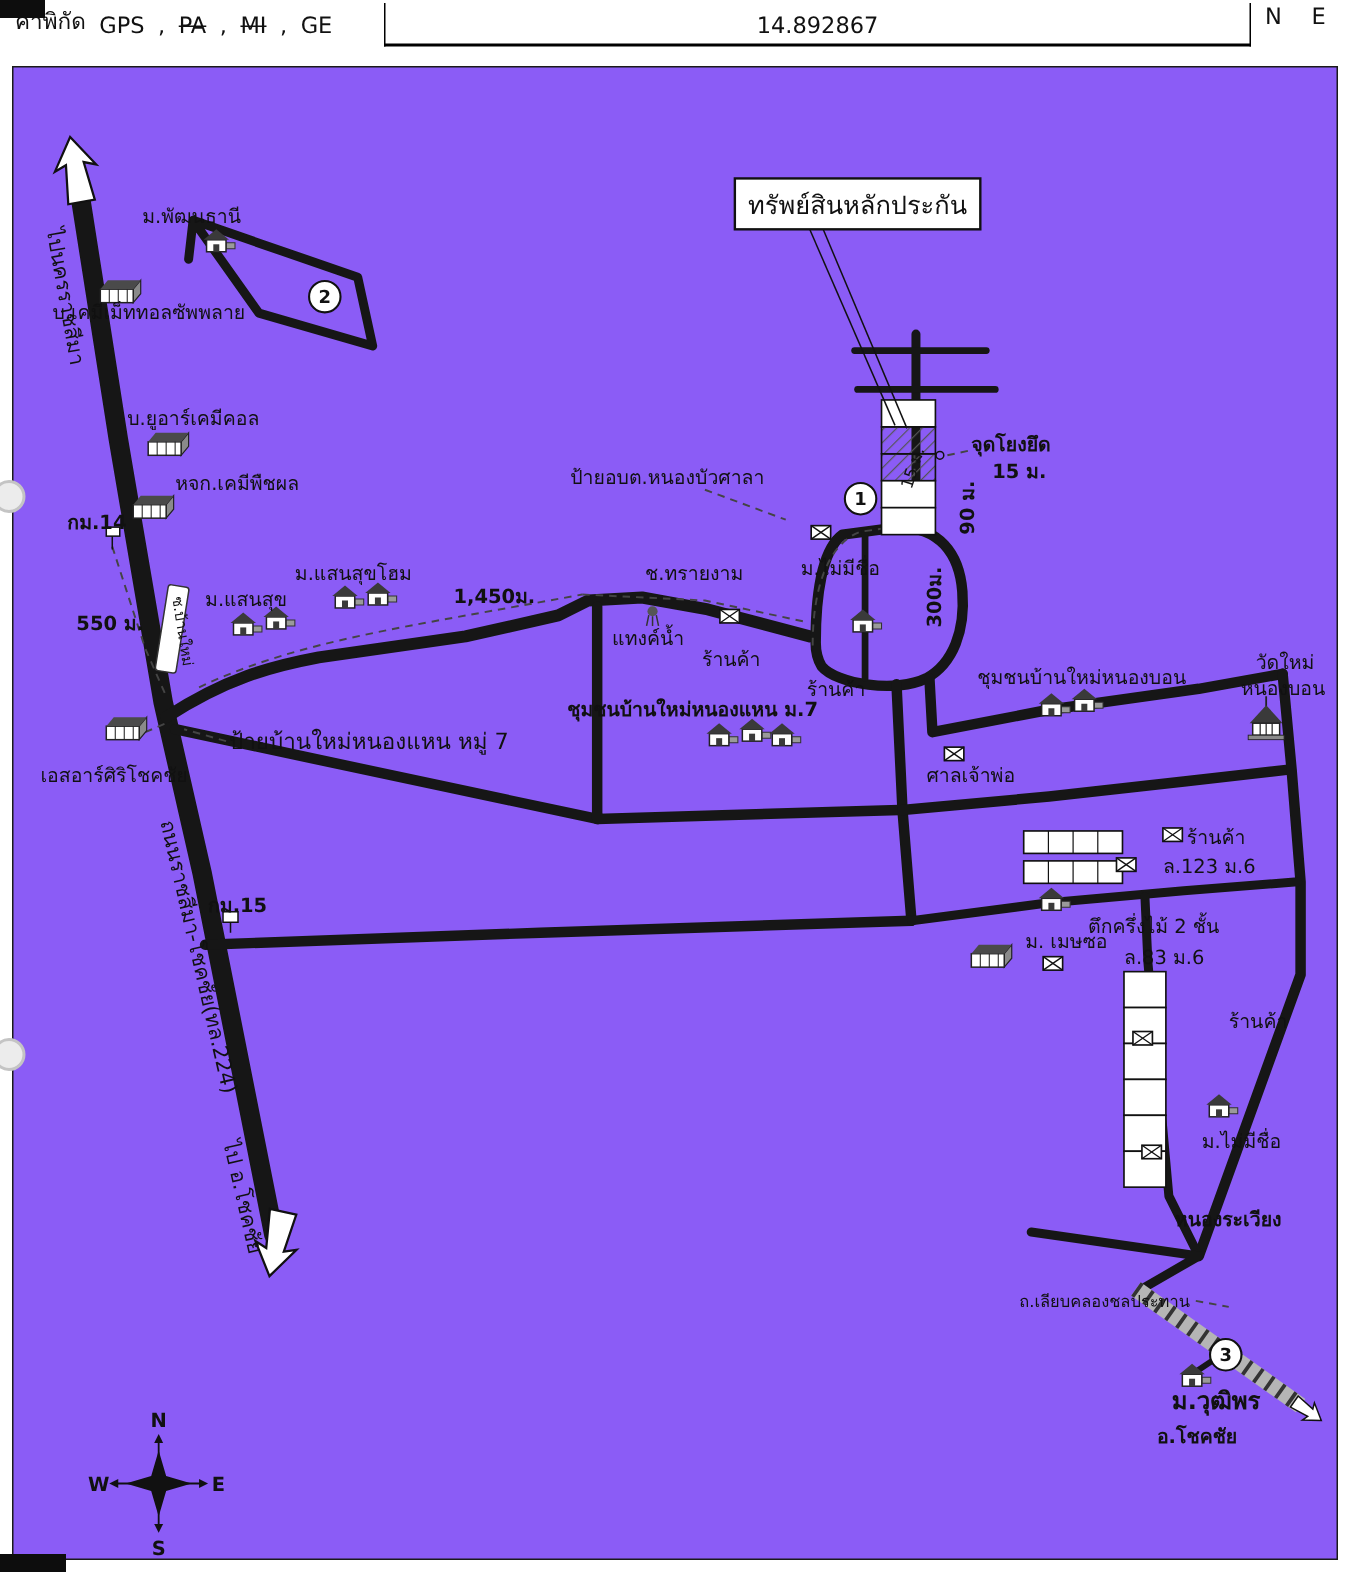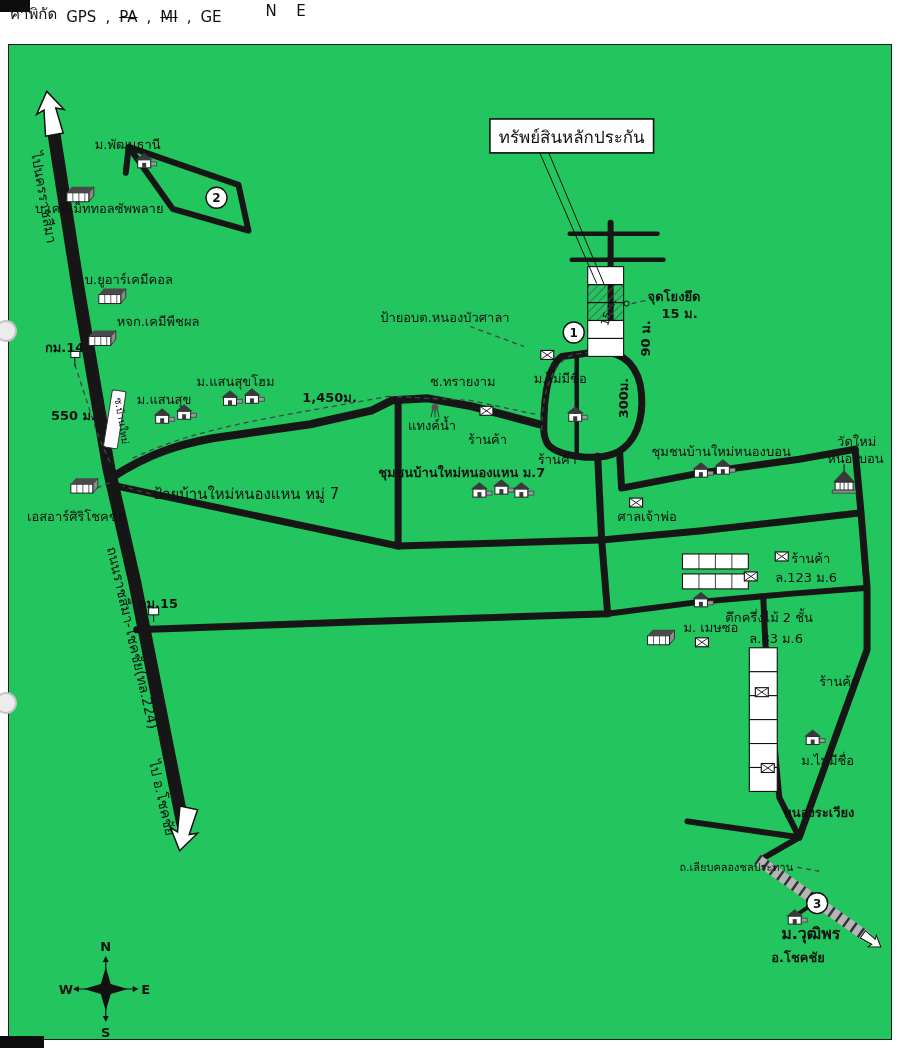--- a/index.html
+++ b/index.html
@@ -5,21 +5,21 @@
   *{margin:0;padding:0;box-sizing:border-box}
   html,body{background:#fff}
   .page{position:relative;width:900px;height:1048px;background:#fff;overflow:hidden;
         font-family:"DejaVu Sans",sans-serif;color:#111}
   .hdr{position:absolute;left:6px;top:2px;right:6px;height:34px;display:flex;align-items:flex-start;font-size:15px}
   .hdr-left{width:250px;display:flex;gap:9px;align-items:flex-end;padding:0 0 5px 4px}
   .strike{text-decoration:line-through}
   .val-cell{flex:1;position:relative;height:29px;border-bottom:2px solid #000;border-left:1.5px solid #000;border-right:1.5px solid #000}
   .val-cell .val{position:absolute;left:0;right:0;bottom:3px;text-align:center}
   .dir{width:30px;text-align:center;padding-bottom:5px;font-size:15px}
-  .map-frame{position:absolute;left:8px;top:44px;width:884px;height:996px;border:1.5px solid #1a1a1a;background:#22c55e}
+  .map-frame{position:absolute;left:8px;top:44px;width:884px;height:996px;border:1.5px solid #1a1a1a;background:#8b5cf6}
   .map-frame svg{display:block;width:100%;height:100%}
   svg text{font-family:"DejaVu Sans",sans-serif;fill:#111}
   .bar{position:absolute;background:#0d0d0d;z-index:5}
   .bar-tl{left:0;top:0;width:30px;height:12px}
   .bar-bl{left:0;top:1036px;width:44px;height:12px}
   .hole{position:absolute;width:22px;height:22px;border-radius:50%;background:#ececec;border:2px solid #c4c4c4;left:-5px;z-index:6}
   .hole-1{top:320px}.hole-2{top:692px}
 </style>
 </head>
 <body>
@@ -29,20 +29,23 @@
   <div class="hdr">
     <div class="hdr-left">
       <span>ค่าพิกัด</span>
       <span>GPS</span>
       <span>,</span>
       <span class="strike">PA</span>
       <span>,</span>
       <span class="strike">MI</span>
       <span>,</span>
       <span>GE</span>
+    </div>
+    <div class="val-cell">
+      <span class="val">14.892867</span>
     </div>
     <div class="dir">N</div>
     <div class="dir">E</div>
   </div>
 
   <div class="map-frame">
     <svg id="map-svg" viewBox="8 44 884 996" xmlns="http://www.w3.org/2000/svg" xmlns:xlink="http://www.w3.org/1999/xlink">
       <defs>
         <pattern id="hatch" width="6" height="6" patternUnits="userSpaceOnUse" patternTransform="rotate(45)">
           <line x1="0" y1="0" x2="0" y2="6" stroke="#555" stroke-width="1.6"></line>

